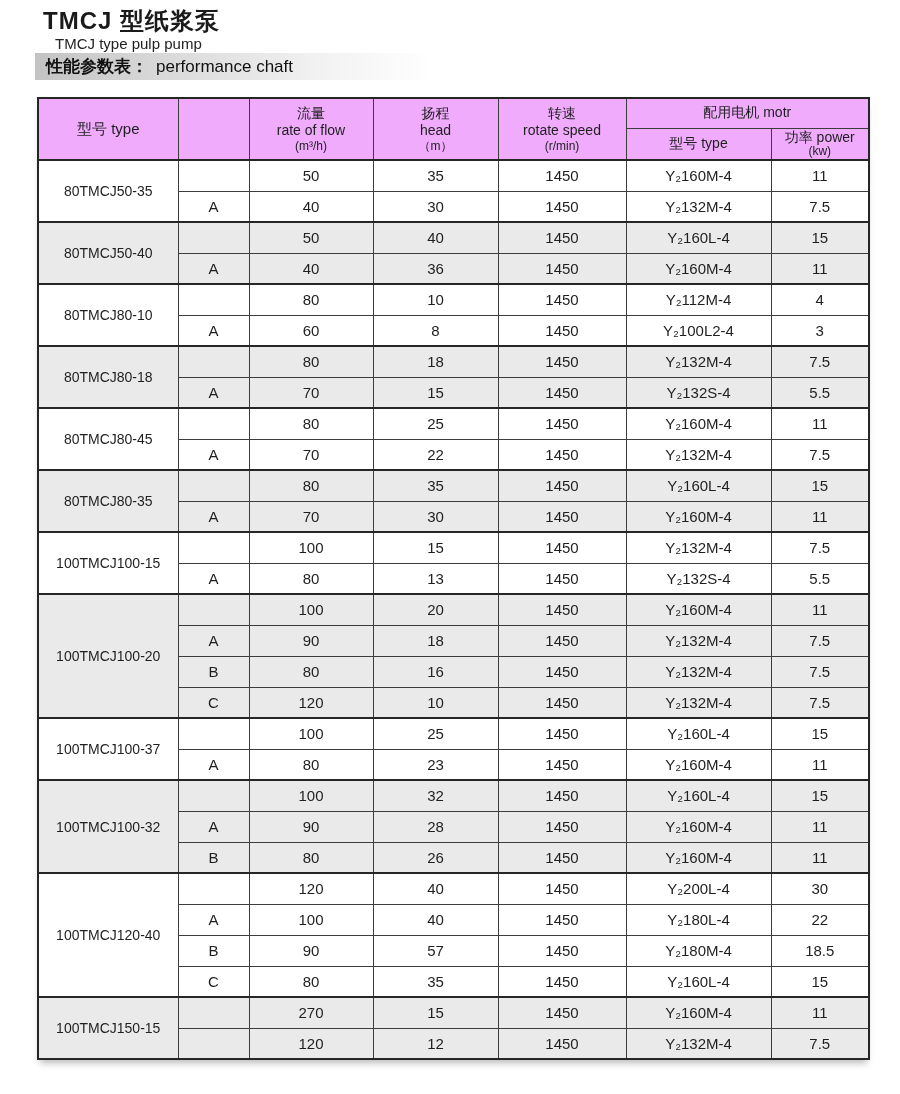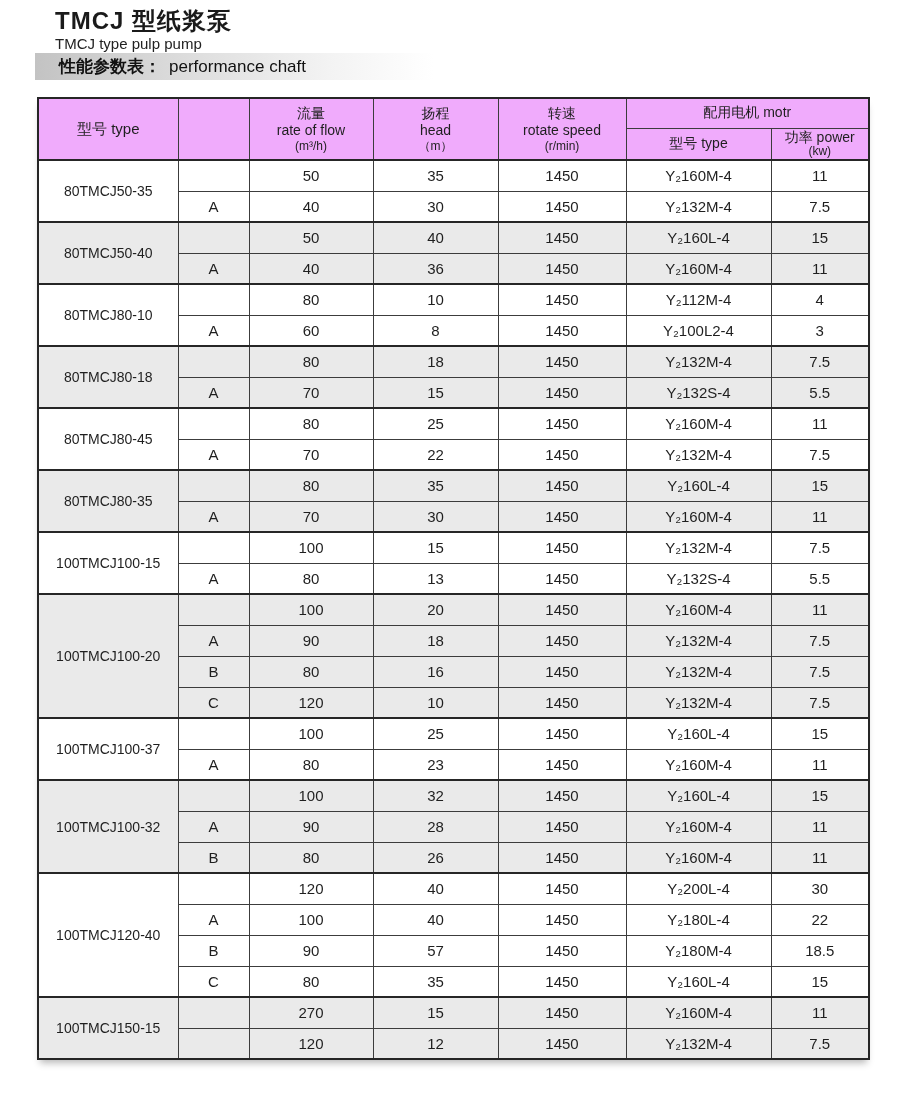--- a/index.html
+++ b/index.html
@@ -6,31 +6,31 @@
   html, body {
     width: 900px; height: 1094px;
     background: #ffffff;
     font-family: "Liberation Sans", "DejaVu Sans", sans-serif;
     color: #1f1f1f;
     overflow: hidden;
   }
   .page { position: relative; width: 900px; height: 1094px; background: #fff; }
 
   .title {
-    position: absolute; left: 55px; top: 5px;
+    position: absolute; left: 43px; top: 5px;
     font-size: 24px; font-weight: bold; letter-spacing: 1px; color: #1a1a1a;
   }
   .subtitle {
     position: absolute; left: 55px; top: 35px;
     font-size: 15px; color: #222;
   }
   .banner {
     position: absolute; left: 35px; top: 53px; width: 420px; height: 27px;
     background: linear-gradient(to right, #c3c3c3 0%, #dcdcdc 35%, #f3f3f3 70%, #ffffff 95%);
-    display: flex; align-items: center; padding-left: 24px;
+    display: flex; align-items: center; padding-left: 11px;
   }
   .banner .zh { font-size: 17px; font-weight: bold; color: #111; }
   .banner .en { font-size: 17px; color: #111; margin-left: 8px; }
 
   table.spec {
     position: absolute; left: 37px; top: 97px;
     width: 831px;
     border-collapse: collapse;
     table-layout: fixed;
     background: #fff;

